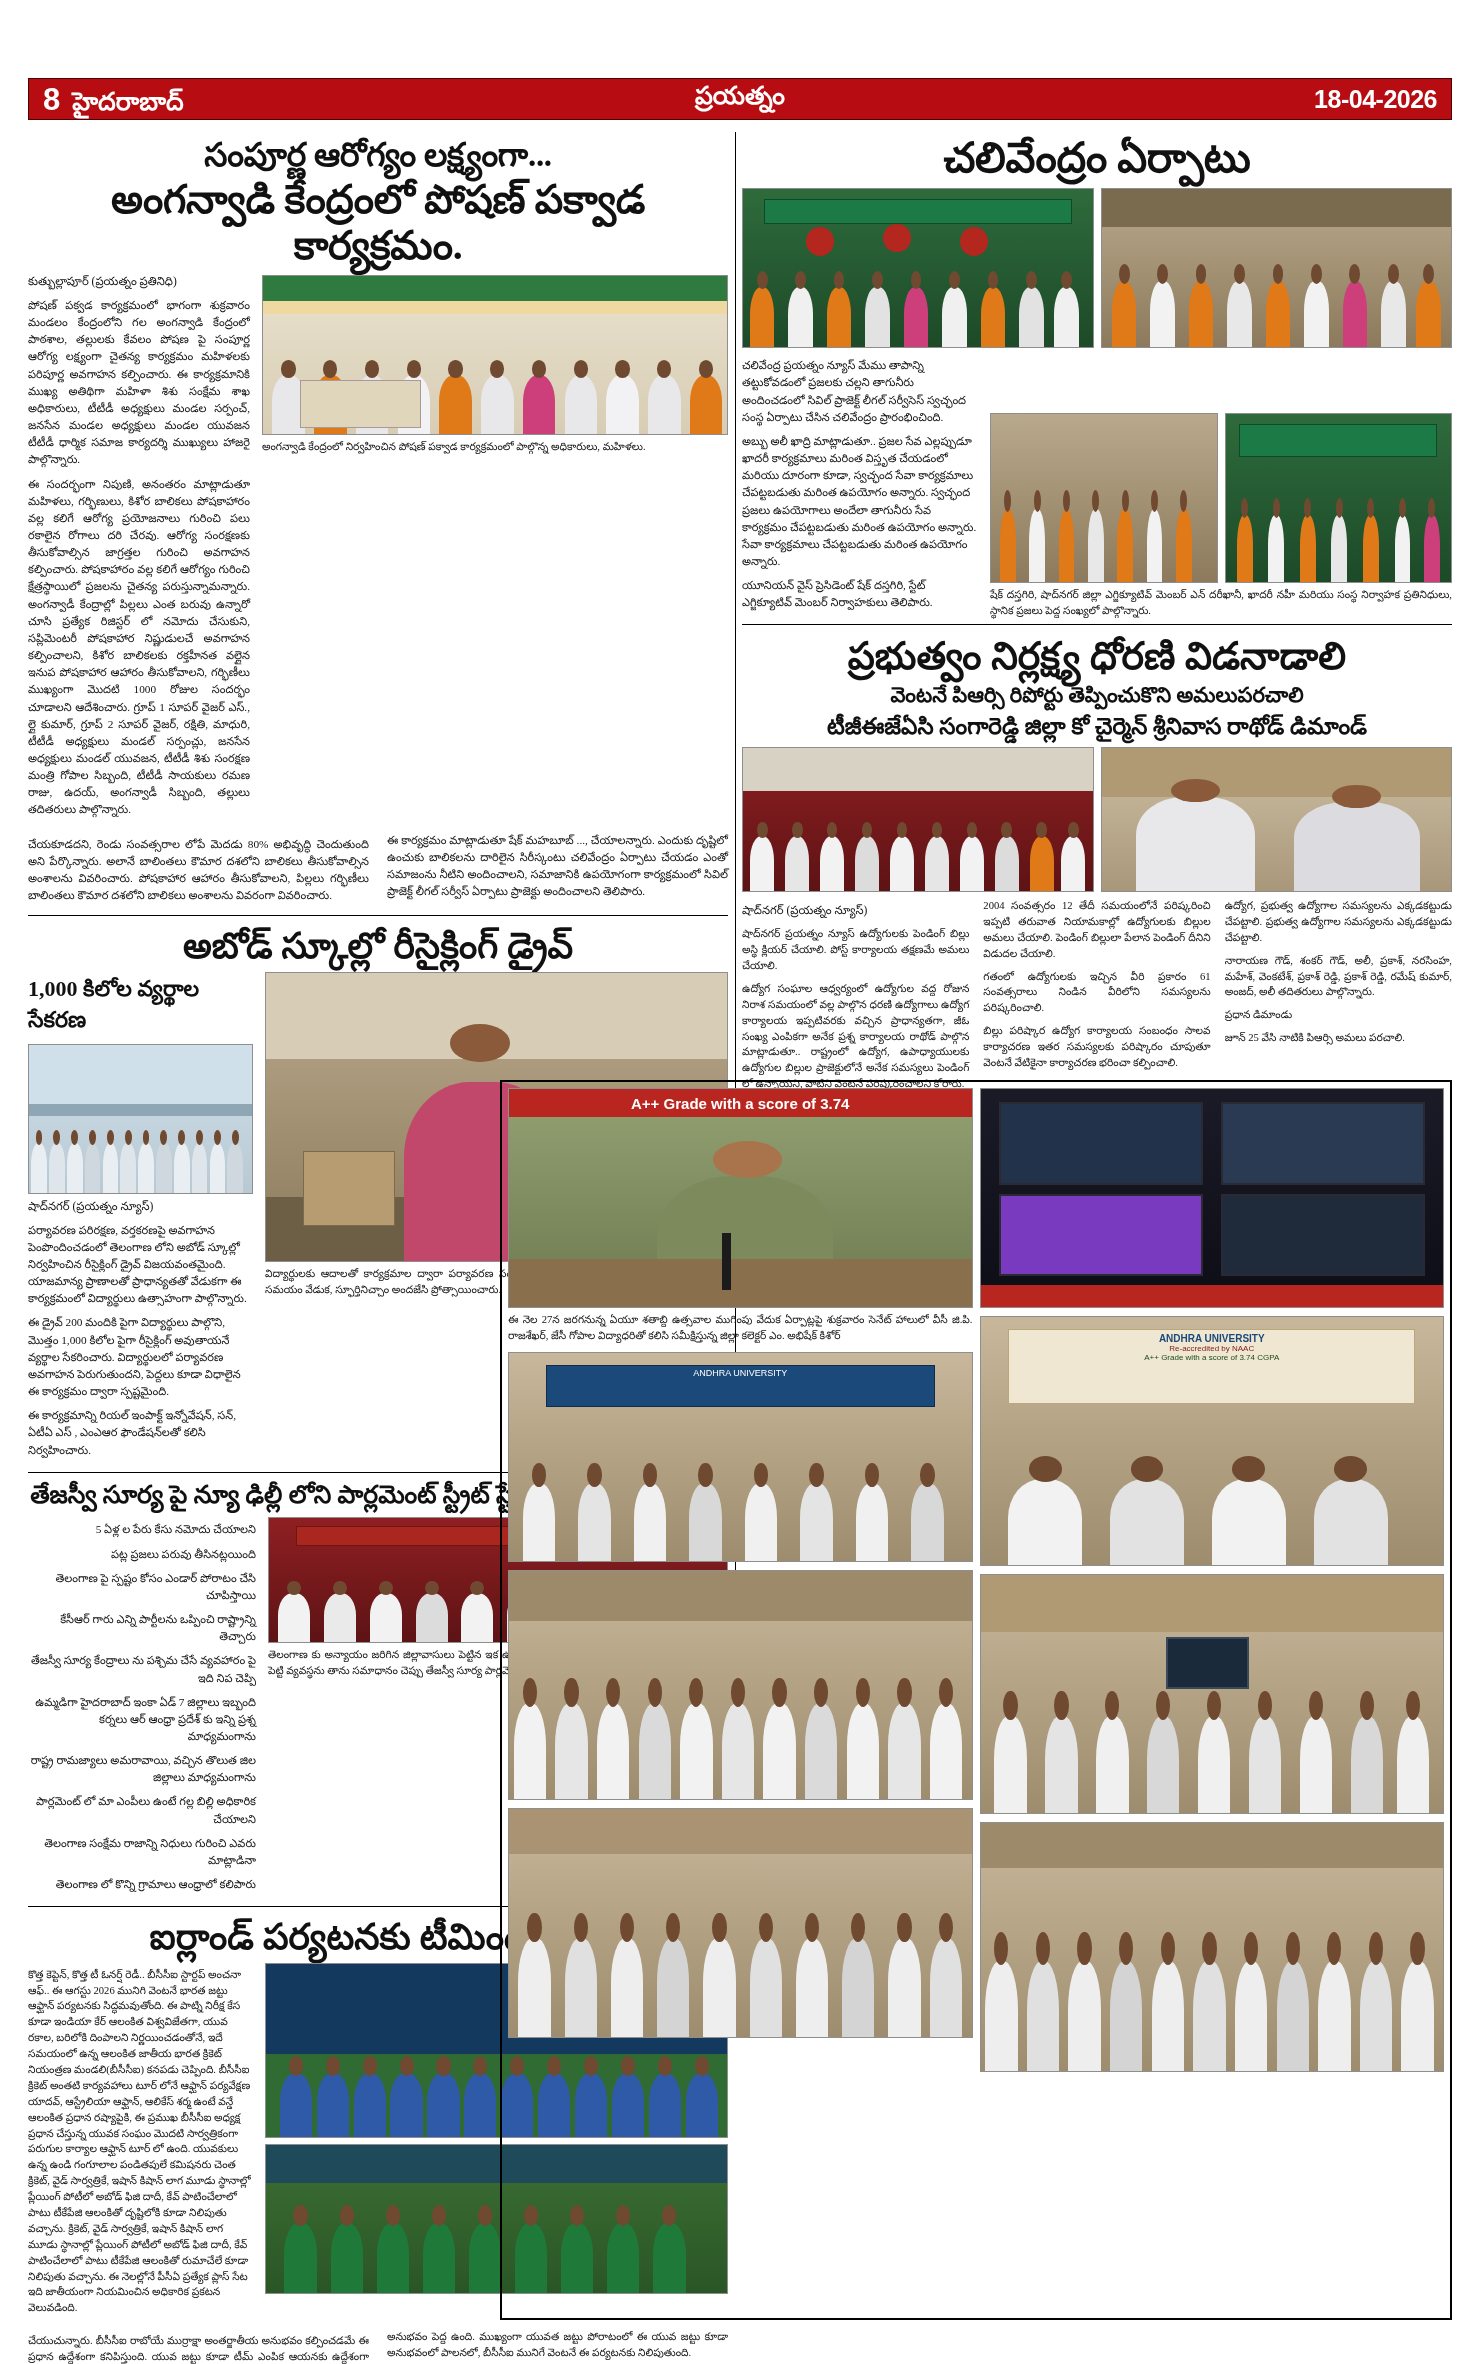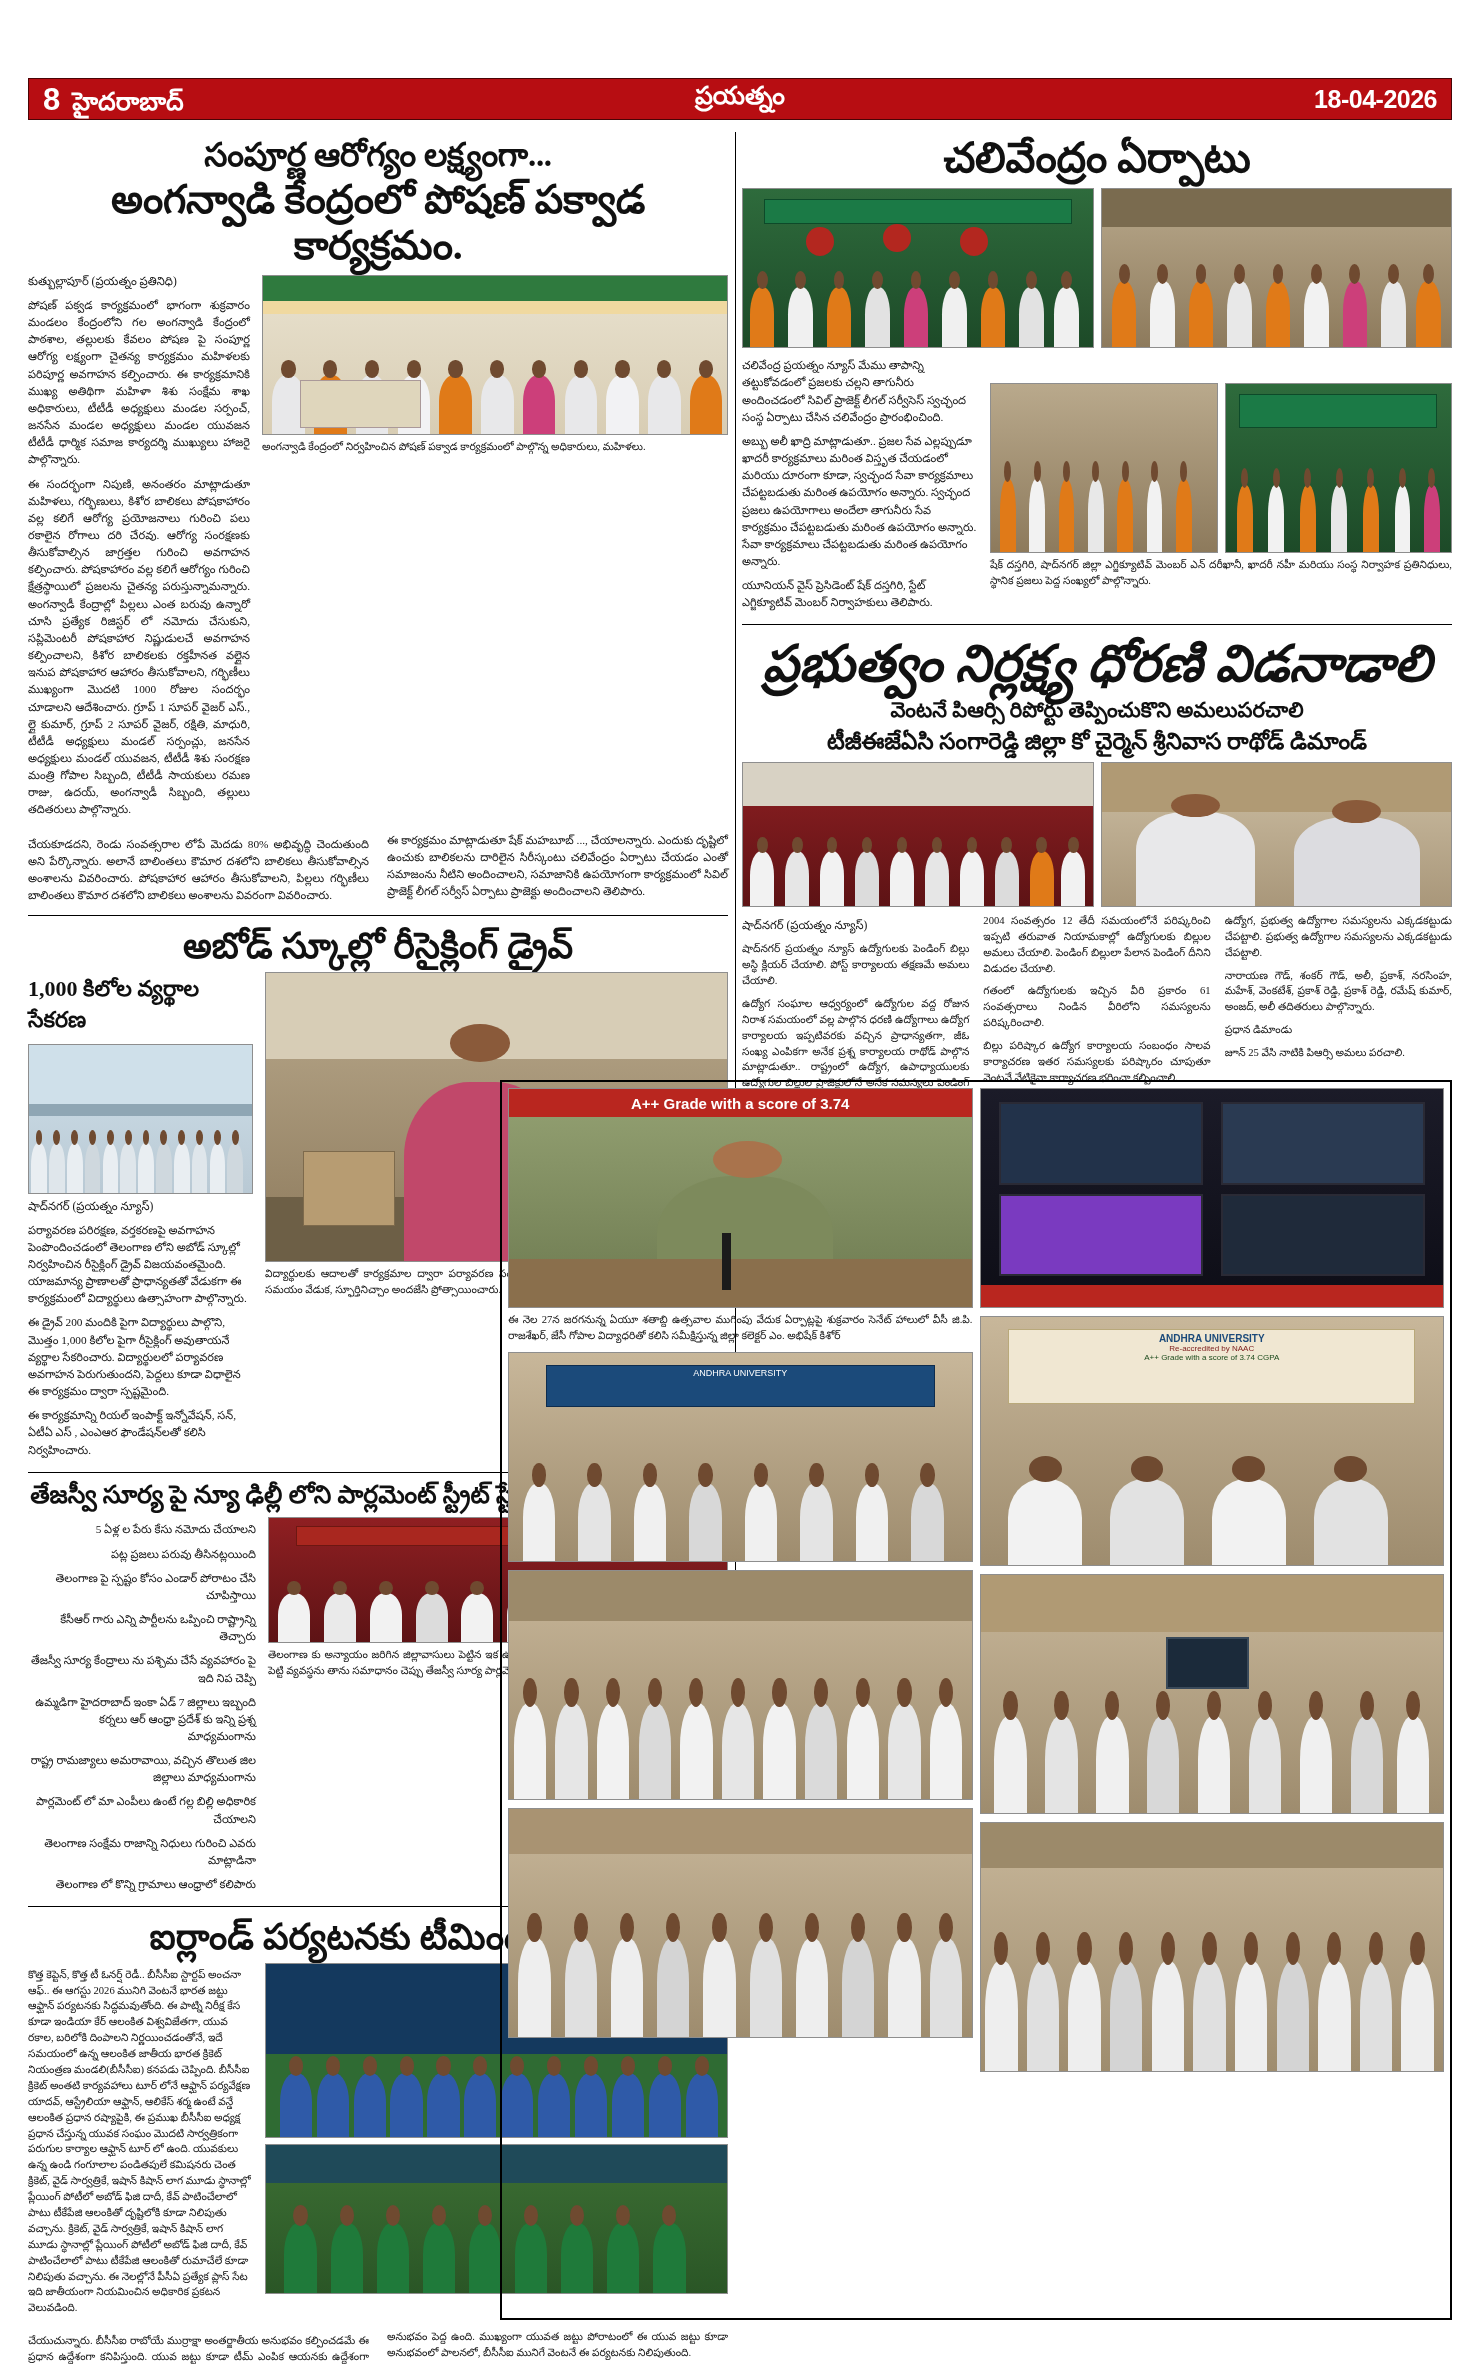--- a/index.html
+++ b/index.html
@@ -325,21 +325,21 @@
             <i style="left:36%; background:#e8e8e8;"></i>
           <i style="left:47%;" class="saffron"></i>
             <i style="left:58%; background:#f2f2f2;"></i>
           <i style="left:69%;" class="pink"></i>
             <i style="left:80%; background:#e8e8e8;"></i>
           <i style="left:90%;" class="saffron"></i>
         </div>
       </div>
     </div>
 
-    <div style="display:flex; gap:12px; margin-top:5px; align-items:center;">
+    <div style="display:flex; gap:12px; margin-top:5px; align-items:flex-end;">
       <div style="flex:0 0 236px;" class="body-sm">
         <p>చలివేంద్ర ప్రయత్నం న్యూస్ మేము తాపాన్ని తట్టుకోవడంలో ప్రజలకు చల్లని తాగునీరు అందించడంలో సివిల్ ప్రాజెక్ట్ లీగల్ సర్వీసెస్ స్వచ్ఛంద సంస్థ ఏర్పాటు చేసిన చలివేంద్రం ప్రారంభించింది.</p>
         <p>అబ్బు అలీ ఖాద్రి మాట్లాడుతూ.. ప్రజల సేవ ఎల్లప్పుడూ ఖాదరీ కార్యక్రమాలు మరింత విస్తృత చేయడంలో మరియు దూరంగా కూడా, స్వచ్ఛంద సేవా కార్యక్రమాలు చేపట్టబడుతు మరింత ఉపయోగం అన్నారు. స్వచ్ఛంద ప్రజలు ఉపయోగాలు అందేలా తాగునీరు సేవ కార్యక్రమం చేపట్టబడుతు మరింత ఉపయోగం అన్నారు. సేవా కార్యక్రమాలు చేపట్టబడుతు మరింత ఉపయోగం అన్నారు.</p>
         <p>యూనియన్ వైస్ ప్రెసిడెంట్ షేక్ దస్తగిరి, స్టేట్ ఎగ్జిక్యూటివ్ మెంబర్ నిర్వాహకులు తెలిపారు.</p>
       </div>
       <div style="flex:1 1 auto;">
         <div class="grid2">
           <div class="ph sc-indoor" style="height:170px;">
             <div class="crowd" style="height:72%;">
               <i style="left:4%;" class="saffron"></i>
@@ -363,21 +363,21 @@
               <i style="left:88%;" class="pink"></i>
             </div>
           </div>
         </div>
         <div class="cap">షేక్ దస్తగిరి, షాద్‌నగర్ జిల్లా ఎగ్జిక్యూటివ్ మెంబర్ ఎన్ దరీఖానీ, ఖాదరీ నహీ మరియు సంస్థ నిర్వాహక ప్రతినిధులు, స్థానిక ప్రజలు పెద్ద సంఖ్యలో పాల్గొన్నారు.</div>
       </div>
     </div>
 
     <div class="rule-thin"></div>
 
-    <h2 class="head-lg" style="font-size:51px;font-style:italic;">ప్రభుత్వం నిర్లక్ష్య ధోరణి విడనాడాలి</h2>
+    <h2 class="head-lg" style="font-size:38px;">ప్రభుత్వం నిర్లక్ష్య ధోరణి విడనాడాలి</h2>
     <h3 class="sub">వెంటనే పిఆర్సి రిపోర్టు తెప్పించుకొని అమలుపరచాలి</h3>
     <h3 class="sub2">టీజీఈజేఏసి సంగారెడ్డి జిల్లా కో చైర్మెన్ శ్రీనివాస రాథోడ్ డిమాండ్</h3>
 
     <div class="grid2" style="margin-top:4px;">
       <div class="ph sc-red" style="height:145px;">
         <div class="band" style="top:0; height:30%; background:#d8d2c4;"></div>
         <div class="crowd" style="height:64%;">
           <i style="left:2%; background:#f2f2f2;"></i>
             <i style="left:12%; background:#e6e6e6;"></i>
           <i style="left:22%; background:#f2f2f2;"></i>

